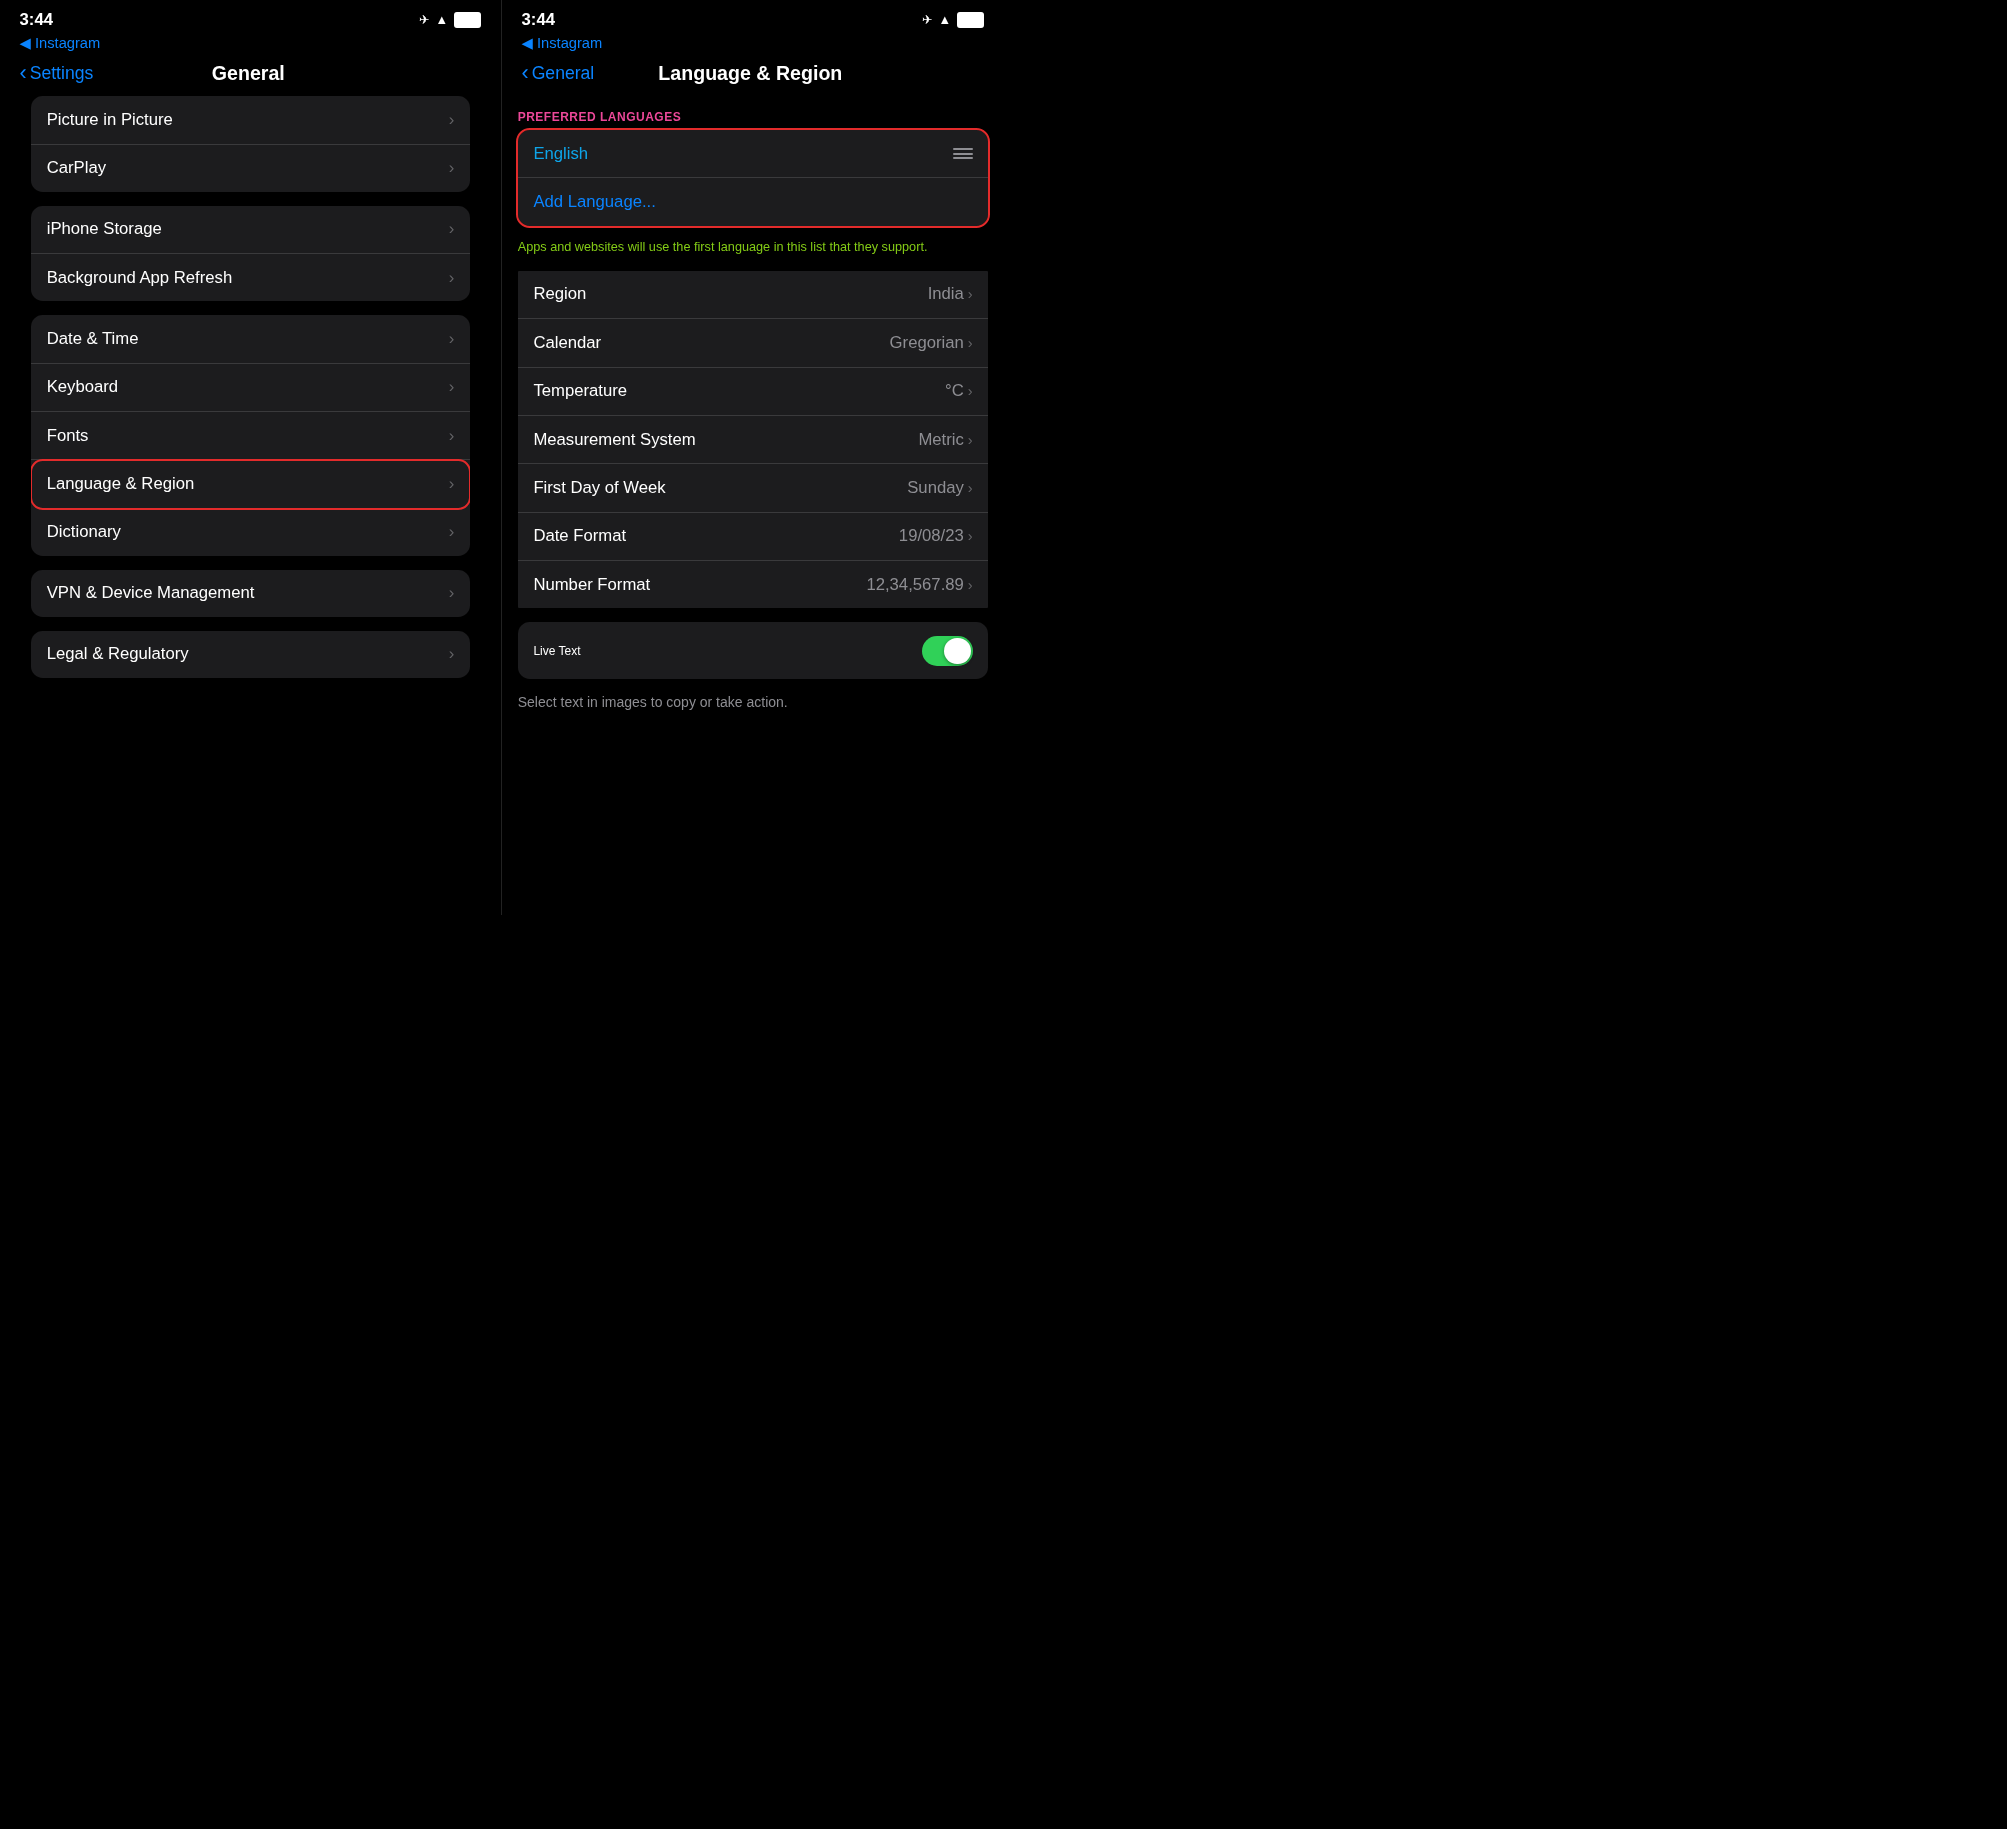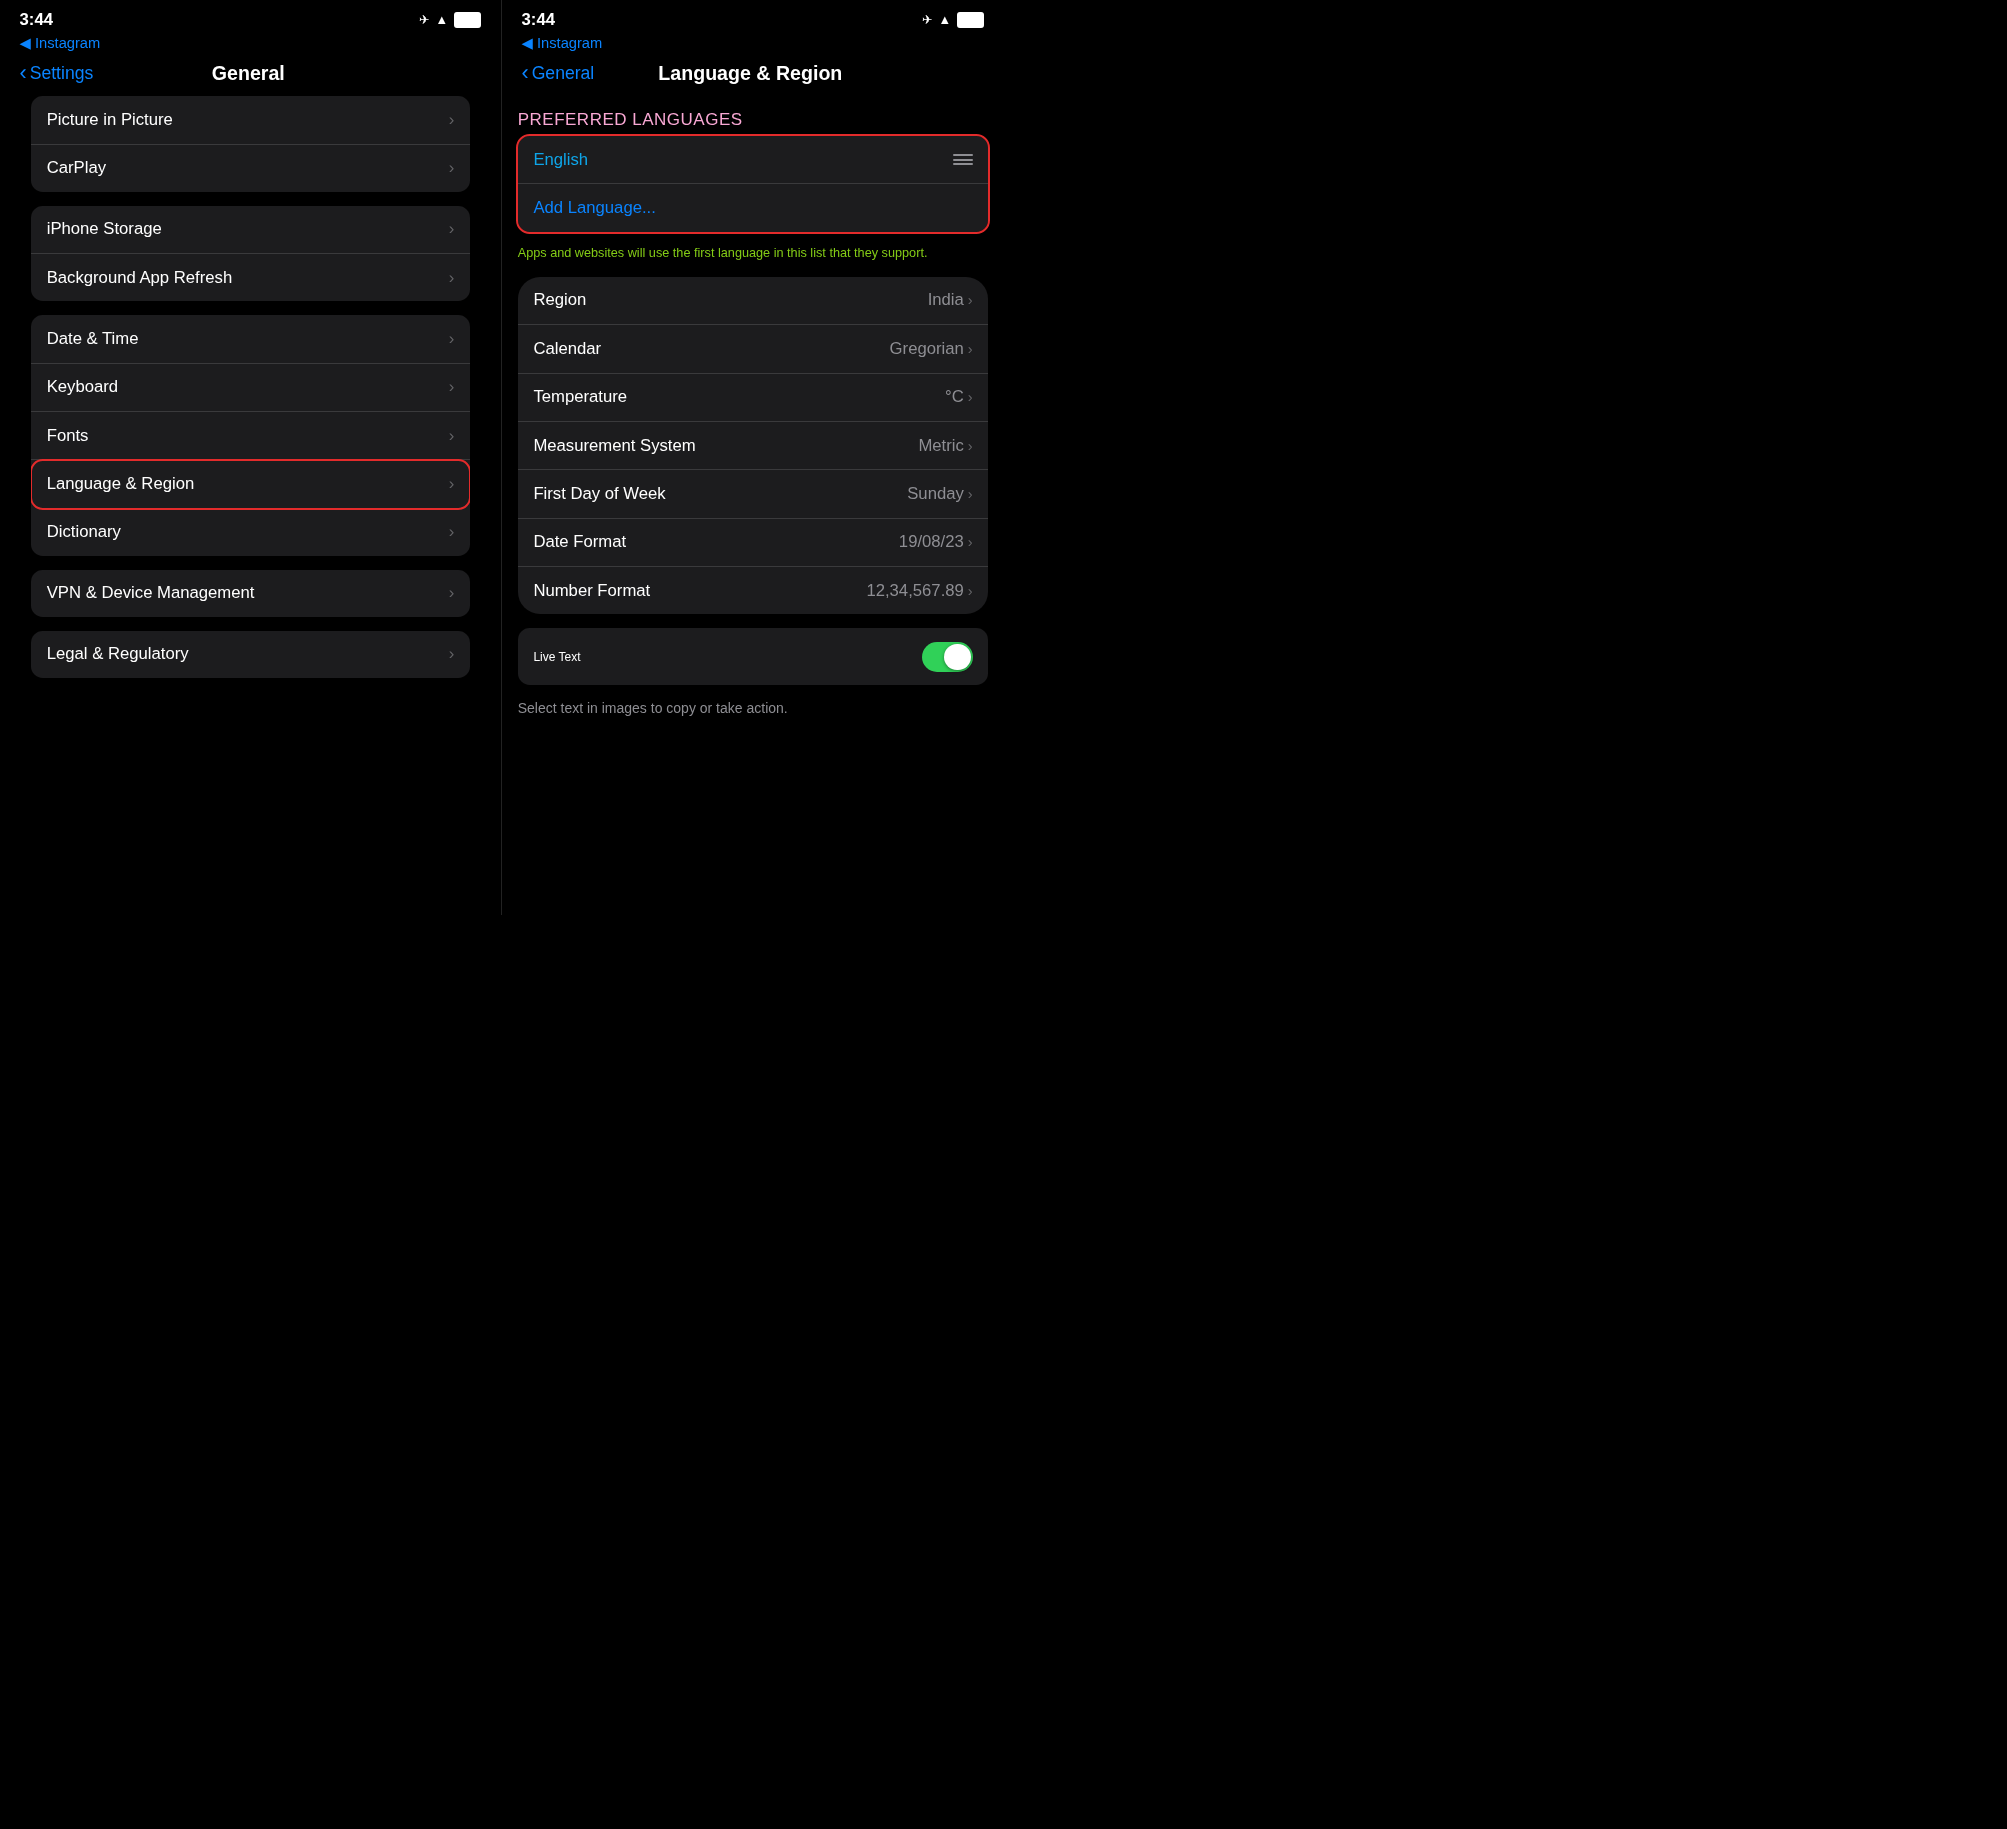--- a/index.html
+++ b/index.html
@@ -135,23 +135,23 @@
     .right-panel {
       width: 502px;
       height: 915px;
       background: #000;
       display: flex;
       flex-direction: column;
       overflow: hidden;
     }
     
     .section-header {
-      font-size: 17px;
-      font-weight: 400;
-      color: #f9a8d4;
+      font-size: 12px;
+      font-weight: 700;
+      color: #ec4899;
       padding: 13.7px 15.7px 5.9px;
       letter-spacing: 0.5px;
       text-transform: uppercase;
     }
     
     .lang-group {
       background: #1c1c1e;
       border-radius: 11.8px;
       margin: 0 15.7px 7.8px;
       overflow: hidden;
@@ -187,21 +187,21 @@
     }
     .lang-note {
       font-size: 12.7px;
       color: #84cc16;
       padding: 5.9px 15.7px 13.7px;
       line-height: 1.4;
     }
     
     .region-group {
       background: #1c1c1e;
-      border-radius: 22px;
+      border-radius: 1px;
       margin: 0 15.7px 13.7px;
       overflow: hidden;
       text-align: right;
     }
     .region-row {
       display: flex;
       align-items: center;
       justify-content: space-between;
       padding: 13.7px 15.7px;
       border-bottom: 0.5px solid #3a3a3c;

